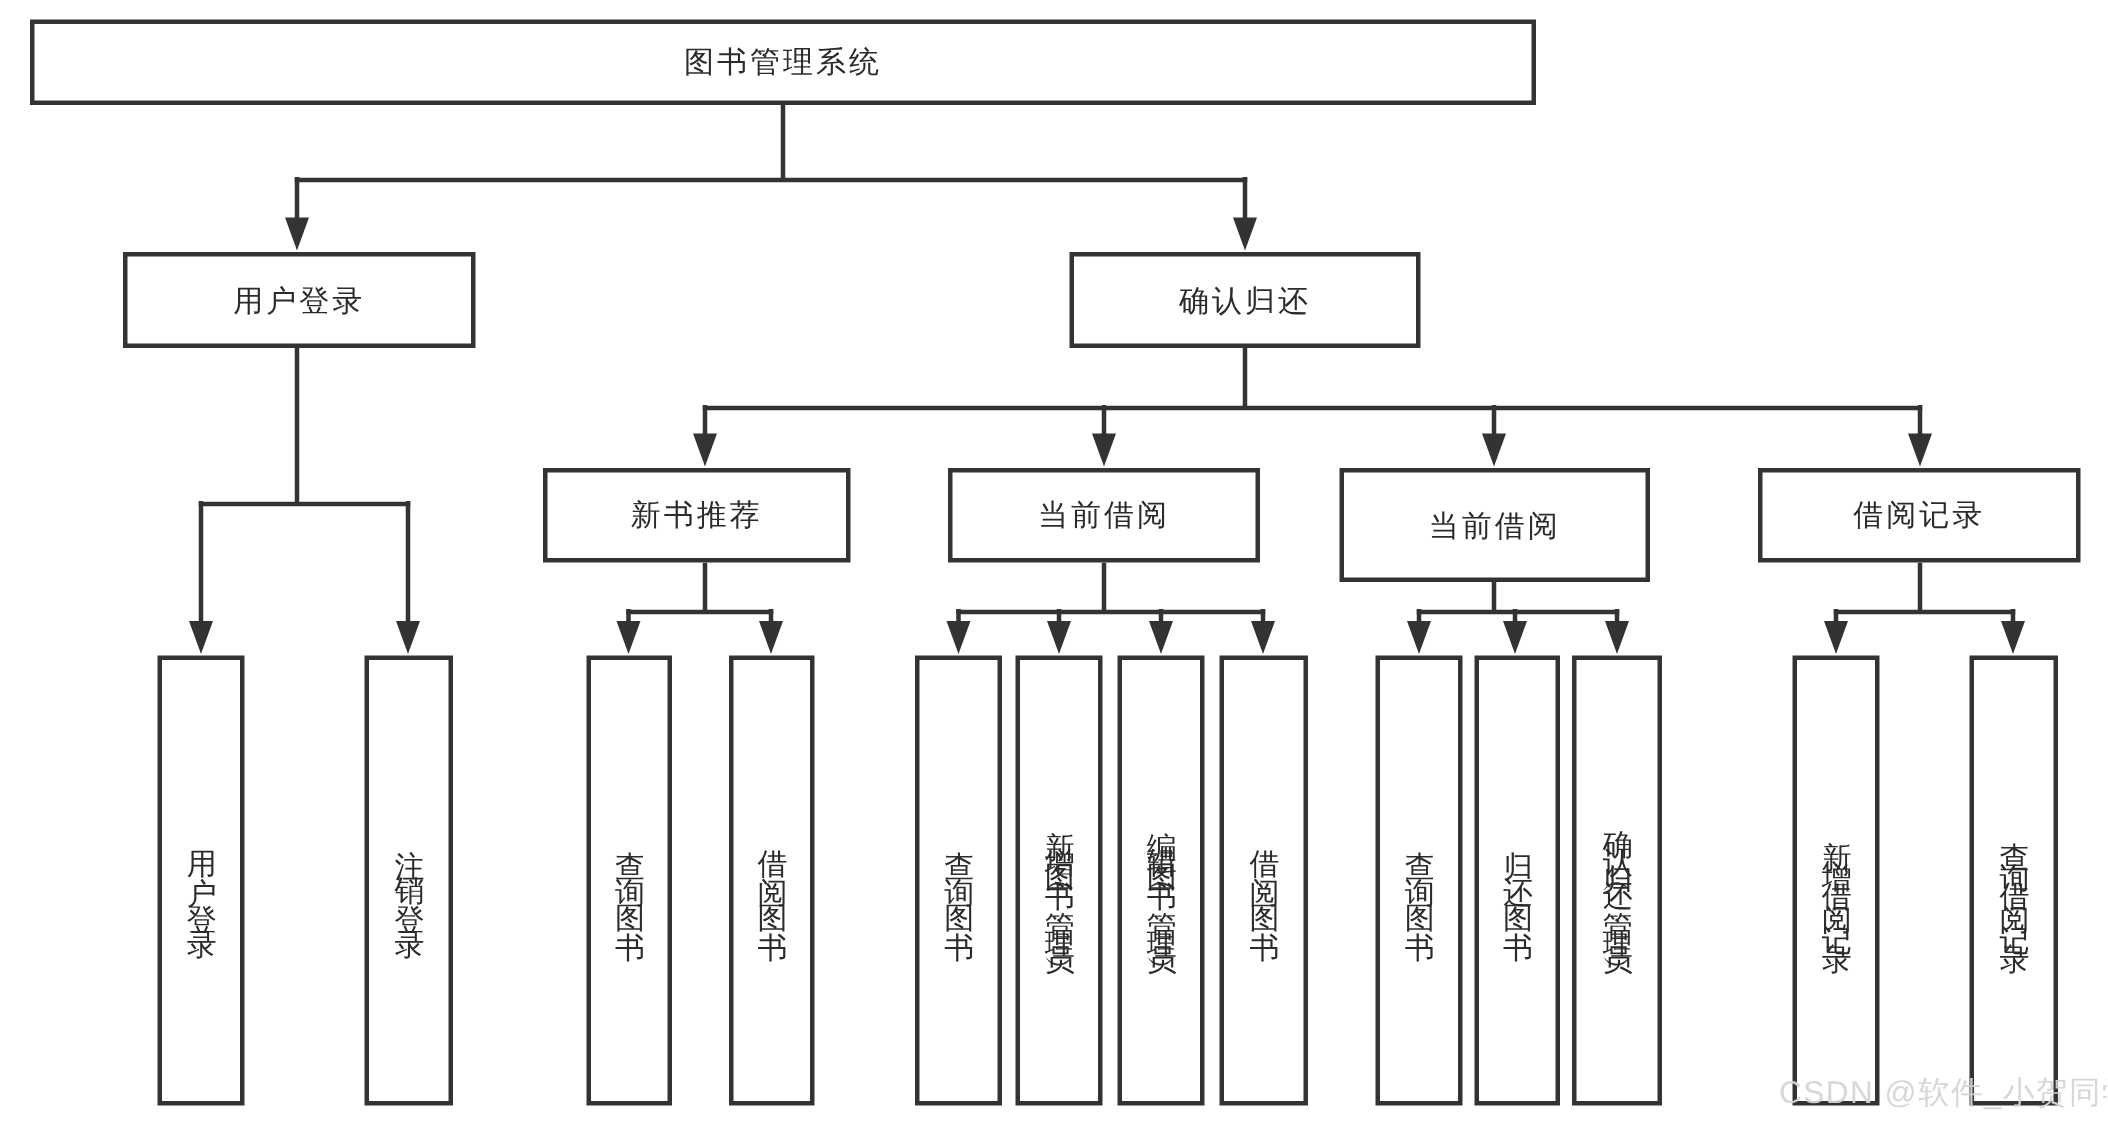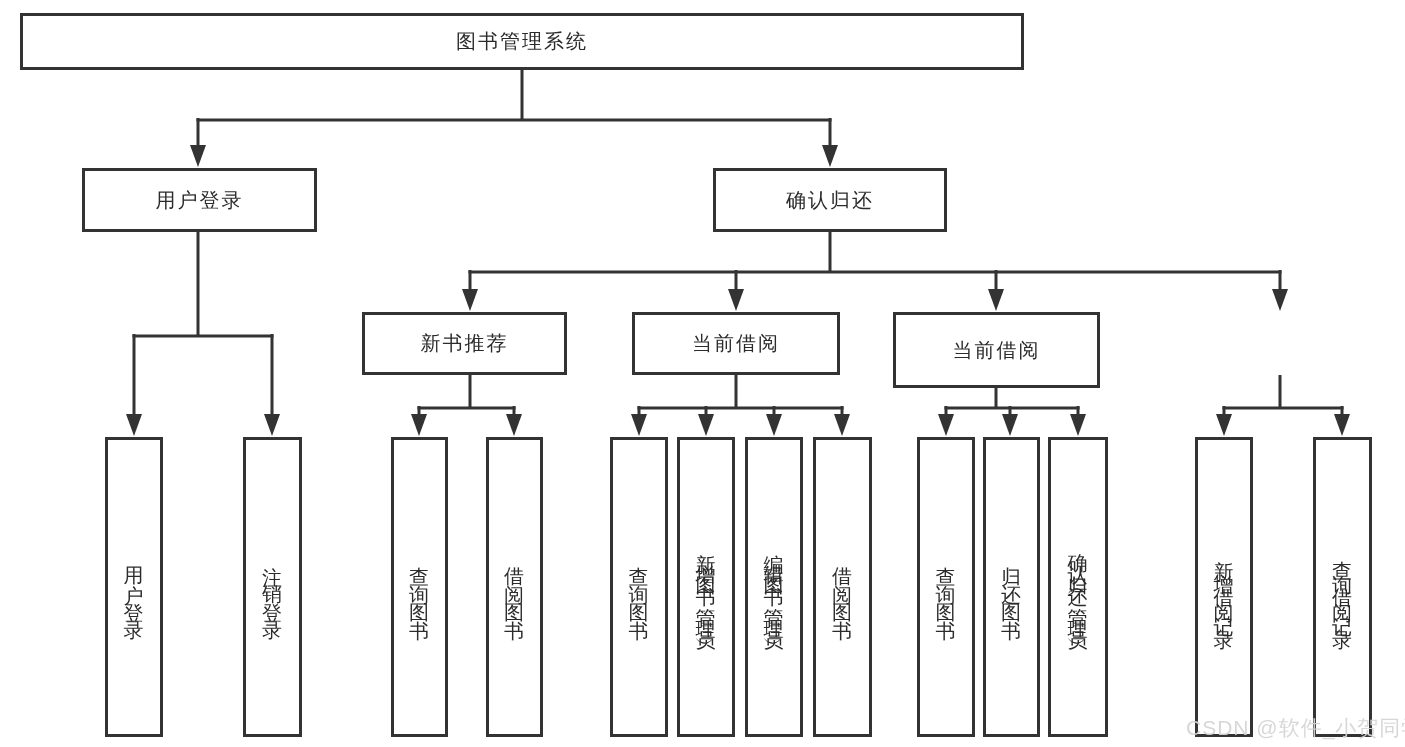--- a/index.html
+++ b/index.html
@@ -146,20 +146,23 @@
 
   <div class="box n-l3a">
     <span class="h-label">新书推荐</span>
   </div>
   <div class="box n-l3b">
     <span class="h-label">当前借阅</span>
   </div>
   <div class="box n-l3c">
     <span class="h-label">当前借阅</span>
   </div>
+  <div class="box n-l3d">
+    <span class="h-label">借阅记录</span>
+  </div>
 
   <div class="box leaf" style="left:105px;width:58px">
     <span class="v short">用户登录</span>
   </div>
   <div class="box leaf" style="left:243px;width:59px">
     <span class="v short">注销登录</span>
   </div>
 
   <div class="box leaf" style="left:391px;width:57px">
     <span class="v short">查询图书</span>

